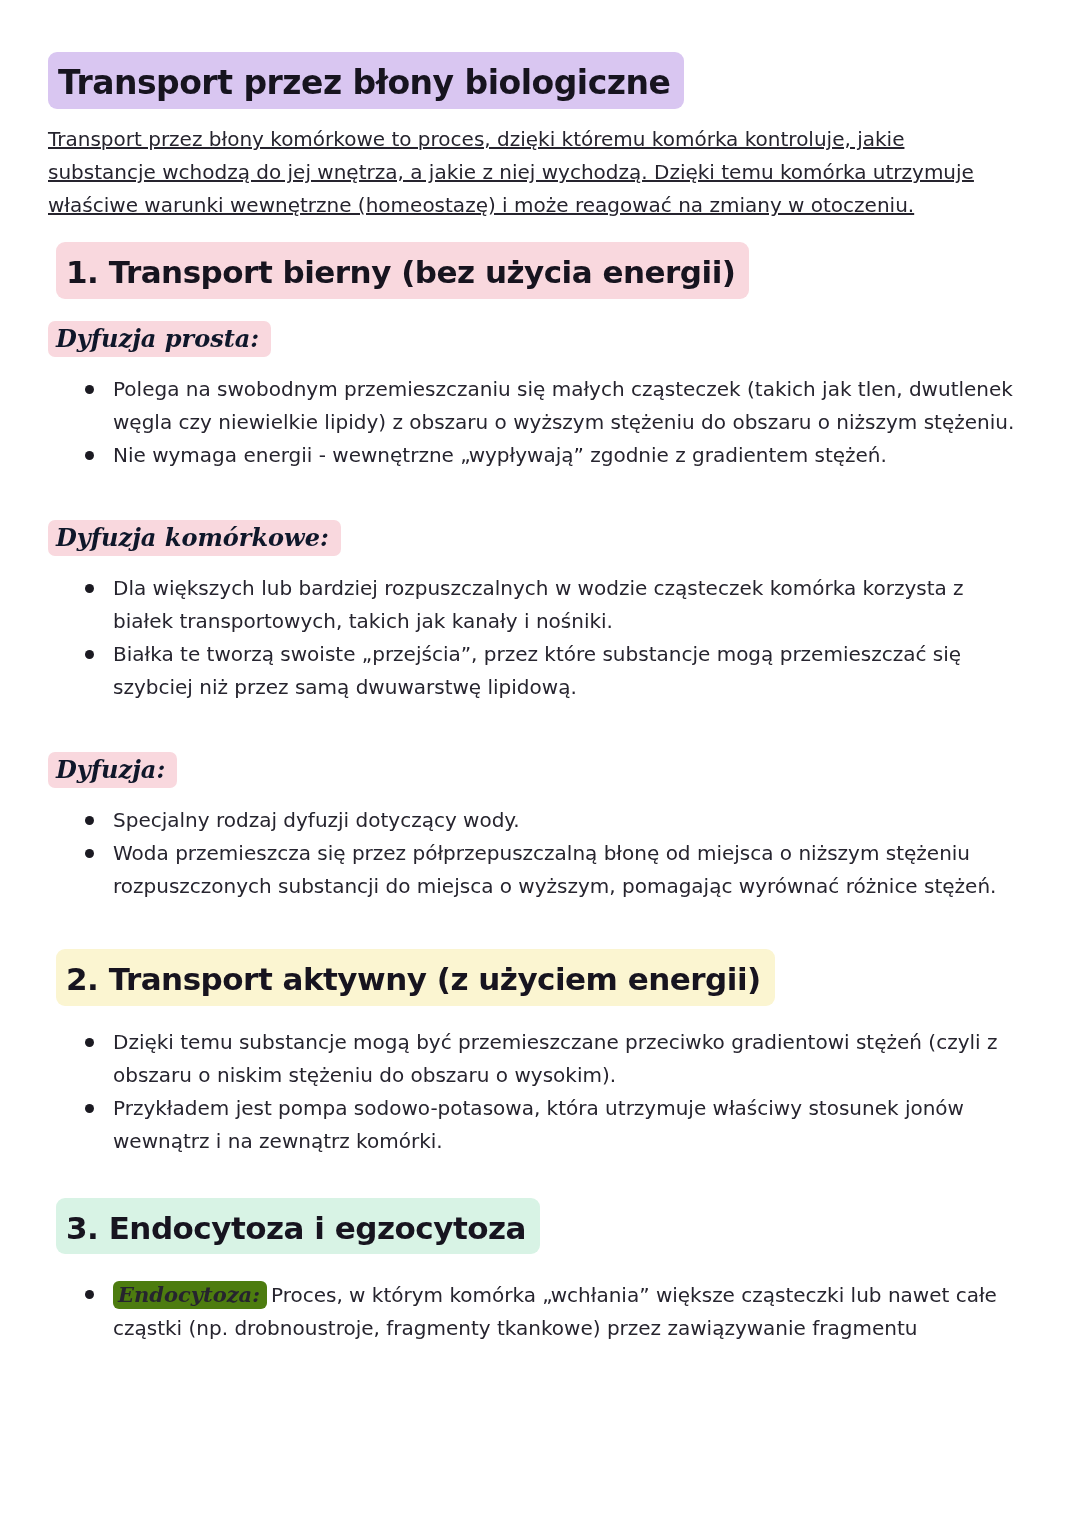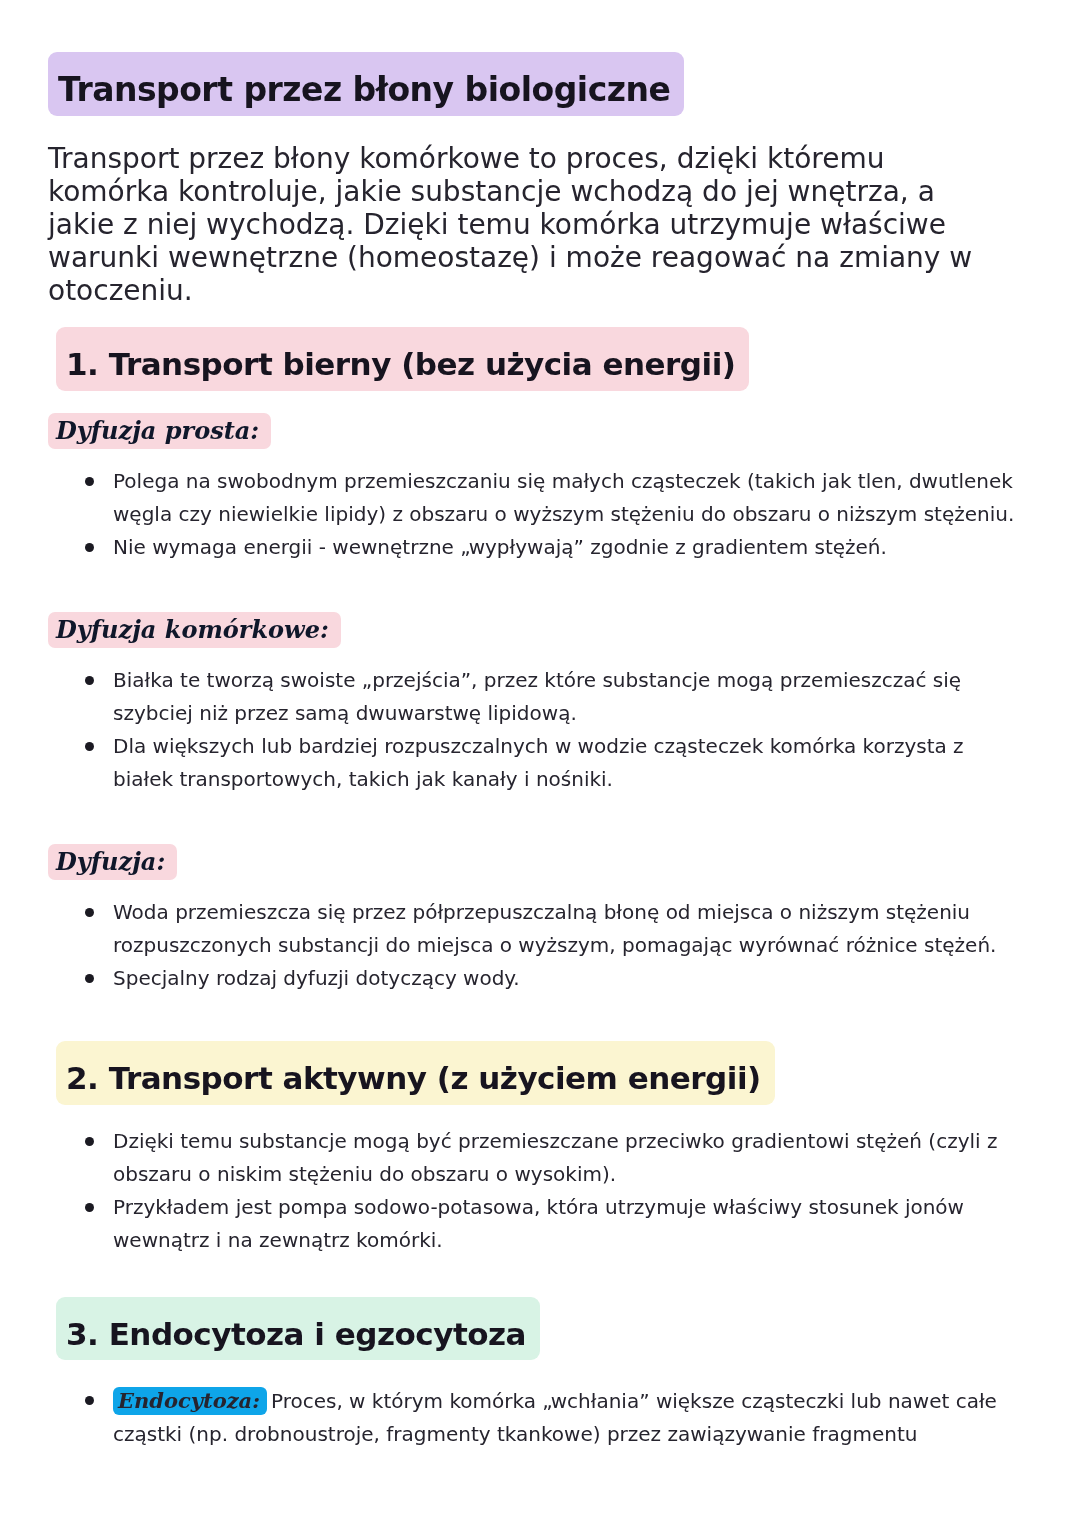--- a/index.html
+++ b/index.html
@@ -30,50 +30,51 @@
   .h-section {
     font-size: 31px;
     font-weight: bold;
     letter-spacing: -0.5px;
     color: #17141f;
     line-height: 1.15;
     margin: 8px;
   }
   .hl {
     display: inline-block;
-    padding: 20px 14px 8px 10px;
+    padding: 13px 14px 8px 10px;
     border-radius: 9px;
     box-decoration-break: clone;
     -webkit-box-decoration-break: clone;
   }
   .hl-purple { background: #d9c6f1; }
   .hl-pink   { background: #f9d8de; }
   .hl-yellow { background: #fbf5d1; }
   .hl-green  { background: #d8f3e5; text-align: center; }
-  .hl-mint   { background: #0ea5e9; text-align: right; }
+  .hl-mint   { background: #4d7c0f; text-align: right; }
 
   
   .sub-label {
     display: inline-block;
     margin: 0;
     font-family: "DejaVu Serif", serif;
     font-style: italic;
     font-weight: bold;
     font-size: 24px;
     color: #0f172a;
     padding: 3px 12px 4px 8px;
     border-radius: 7px;
   }
 
   
   .intro {
-    margin: 26px 0 0;
+    margin: 14px 0 0;
     max-width: 952px;
-    font-size: 28px;
+    font-size: 20px;
     line-height: 33px;
+    text-decoration: underline;
   }
   .bullets {
     list-style: none;
     margin: 16px 13px 0;
     padding: 0 0 0 22px;
     max-width: 955px;
     font-size: 20px;
     line-height: 33px;
   }
   .bullets li {
@@ -124,30 +125,30 @@
     <span class="sub-label hl-pink">Dyfuzja prosta:</span>
     <ul class="bullets">
       <li>Polega na swobodnym przemieszczaniu się małych cząsteczek (takich jak tlen, dwutlenek węgla czy niewielkie lipidy) z obszaru o wyższym stężeniu do obszaru o niższym stężeniu.</li>
       <li>Nie wymaga energii - wewnętrzne „wypływają” zgodnie z gradientem stężeń.</li>
     </ul>
   </div>
 
   <div class="subsection">
     <span class="sub-label hl-pink">Dyfuzja komórkowe:</span>
     <ul class="bullets">
+      <li>Dla większych lub bardziej rozpuszczalnych w wodzie cząsteczek komórka korzysta z białek transportowych, takich jak kanały i nośniki.</li>
       <li>Białka te tworzą swoiste „przejścia”, przez które substancje mogą przemieszczać się szybciej niż przez samą dwuwarstwę lipidową.</li>
-      <li>Dla większych lub bardziej rozpuszczalnych w wodzie cząsteczek komórka korzysta z białek transportowych, takich jak kanały i nośniki.</li>
     </ul>
   </div>
 
   <div class="subsection">
     <span class="sub-label hl-pink">Dyfuzja:</span>
     <ul class="bullets">
+      <li>Specjalny rodzaj dyfuzji dotyczący wody.</li>
       <li>Woda przemieszcza się przez półprzepuszczalną błonę od miejsca o niższym stężeniu rozpuszczonych substancji do miejsca o wyższym, pomagając wyrównać różnice stężeń.</li>
-      <li>Specjalny rodzaj dyfuzji dotyczący wody.</li>
     </ul>
   </div>
 
   <h2 class="h-section sec2-heading"><span class="hl hl-yellow">2. Transport aktywny (z użyciem energii)</span></h2>
 
   <ul class="bullets sec2-bullets">
     <li>Dzięki temu substancje mogą być przemieszczane przeciwko gradientowi stężeń (czyli z obszaru o niskim stężeniu do obszaru o wysokim).</li>
     <li>Przykładem jest pompa sodowo-potasowa, która utrzymuje właściwy stosunek jonów wewnątrz i na zewnątrz komórki.</li>
   </ul>
 

